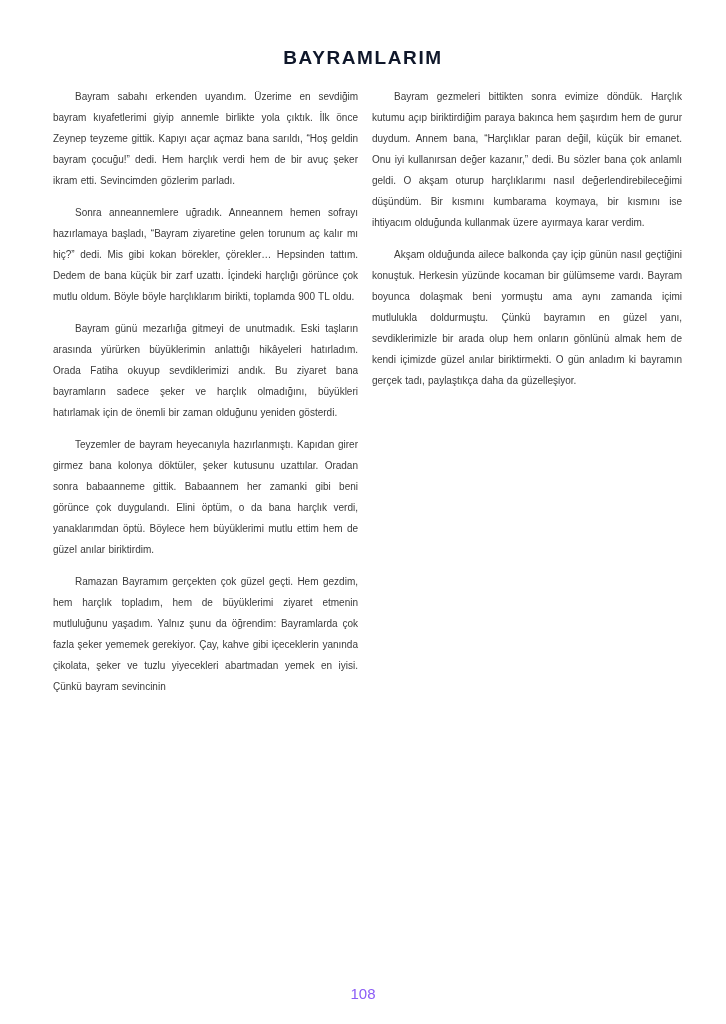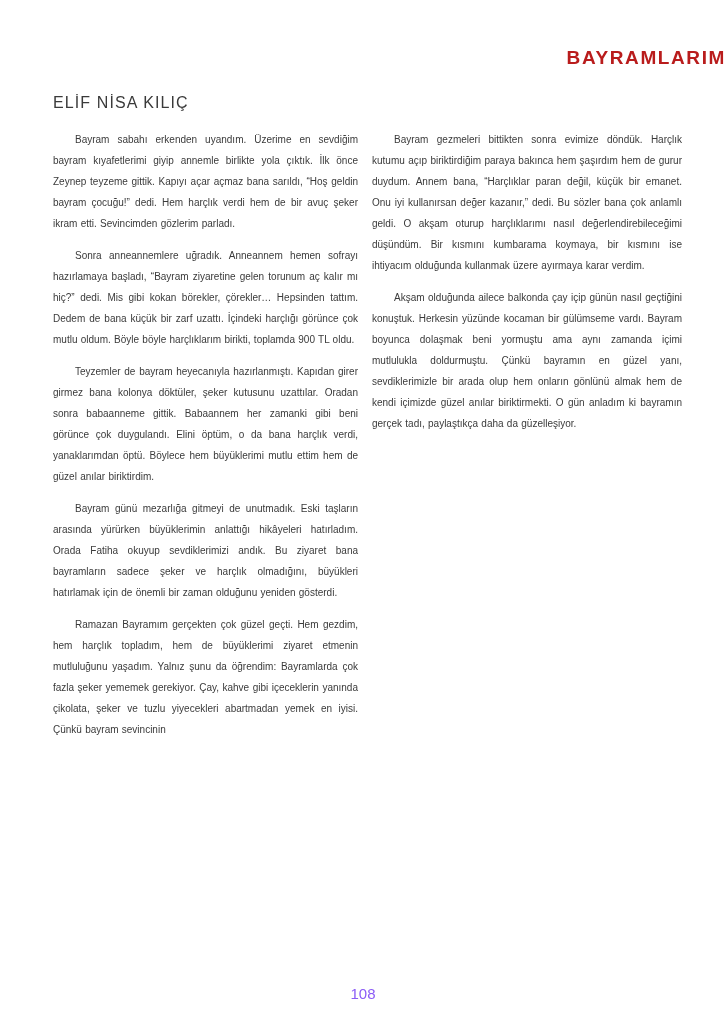--- a/index.html
+++ b/index.html
@@ -11,25 +11,25 @@
     position: relative;
     width: 726px;
     height: 1024px;
     background: #ffffff;
     font-family: "Liberation Sans", sans-serif;
     color: #3a3a3a;
     overflow: hidden;
   }
   .title {
     padding-top: 47px;
-    text-align: right;
+    text-align: center;
     font-size: 19px;
     font-weight: bold;
     letter-spacing: 1.6px;
-    color: #b91c1c;
+    color: #0f172a;
   }
   .author {
     margin: 25px 44px 0 53px;
     font-size: 16px;
     letter-spacing: 1.1px;
     color: #3a3a3a;
   }
   .columns {
     display: flex;
     margin: 17px 44px 0 53px;
@@ -57,28 +57,27 @@
     font-size: 15px;
     color: #8b5cf6;
   }
 </style>
 </head>
 <body>
 
 <div class="page">
   <div class="title">BAYRAMLARIM</div>
 
-  <div class="author">ELİF NİSA KILIÇ</div>
 
   <div class="columns">
     <div class="col-left">
         <p class="para">Bayram sabahı erkenden uyandım. Üzerime en sevdiğim bayram kıyafetlerimi giyip annemle birlikte yola çıktık. İlk önce Zeynep teyzeme gittik. Kapıyı açar açmaz bana sarıldı, “Hoş geldin bayram çocuğu!” dedi. Hem harçlık verdi hem de bir avuç şeker ikram etti. Sevincimden gözlerim parladı.</p>
         <p class="para">Sonra anneannemlere uğradık. Anneannem hemen sofrayı hazırlamaya başladı, “Bayram ziyaretine gelen torunum aç kalır mı hiç?” dedi. Mis gibi kokan börekler, çörekler… Hepsinden tattım. Dedem de bana küçük bir zarf uzattı. İçindeki harçlığı görünce çok mutlu oldum. Böyle böyle harçlıklarım birikti, toplamda 900 TL oldu.</p>
+        <p class="para">Bayram günü mezarlığa gitmeyi de unutmadık. Eski taşların arasında yürürken büyüklerimin anlattığı hikâyeleri hatırladım. Orada Fatiha okuyup sevdiklerimizi andık. Bu ziyaret bana bayramların sadece şeker ve harçlık olmadığını, büyükleri hatırlamak için de önemli bir zaman olduğunu yeniden gösterdi.</p>
         <p class="para">Teyzemler de bayram heyecanıyla hazırlanmıştı. Kapıdan girer girmez bana kolonya döktüler, şeker kutusunu uzattılar. Oradan sonra babaanneme gittik. Babaannem her zamanki gibi beni görünce çok duygulandı. Elini öptüm, o da bana harçlık verdi, yanaklarımdan öptü. Böylece hem büyüklerimi mutlu ettim hem de güzel anılar biriktirdim.</p>
-        <p class="para">Bayram günü mezarlığa gitmeyi de unutmadık. Eski taşların arasında yürürken büyüklerimin anlattığı hikâyeleri hatırladım. Orada Fatiha okuyup sevdiklerimizi andık. Bu ziyaret bana bayramların sadece şeker ve harçlık olmadığını, büyükleri hatırlamak için de önemli bir zaman olduğunu yeniden gösterdi.</p>
         <p class="para">Ramazan Bayramım gerçekten çok güzel geçti. Hem gezdim, hem harçlık topladım, hem de büyüklerimi ziyaret etmenin mutluluğunu yaşadım. Yalnız şunu da öğrendim: Bayramlarda çok fazla şeker yememek gerekiyor. Çay, kahve gibi içeceklerin yanında çikolata, şeker ve tuzlu yiyecekleri abartmadan yemek en iyisi. Çünkü bayram sevincinin</p>
       </div>
     <div class="col-right">
         <p class="para">Bayram gezmeleri bittikten sonra evimize döndük. Harçlık kutumu açıp biriktirdiğim paraya bakınca hem şaşırdım hem de gurur duydum. Annem bana, “Harçlıklar paran değil, küçük bir emanet. Onu iyi kullanırsan değer kazanır,” dedi. Bu sözler bana çok anlamlı geldi. O akşam oturup harçlıklarımı nasıl değerlendirebileceğimi düşündüm. Bir kısmını kumbarama koymaya, bir kısmını ise ihtiyacım olduğunda kullanmak üzere ayırmaya karar verdim.</p>
         <p class="para">Akşam olduğunda ailece balkonda çay içip günün nasıl geçtiğini konuştuk. Herkesin yüzünde kocaman bir gülümseme vardı. Bayram boyunca dolaşmak beni yormuştu ama aynı zamanda içimi mutlulukla doldurmuştu. Çünkü bayramın en güzel yanı, sevdiklerimizle bir arada olup hem onların gönlünü almak hem de kendi içimizde güzel anılar biriktirmekti. O gün anladım ki bayramın gerçek tadı, paylaştıkça daha da güzelleşiyor.</p>
       </div>
   </div>
 
   <div class="page-number">108</div>
 </div>

